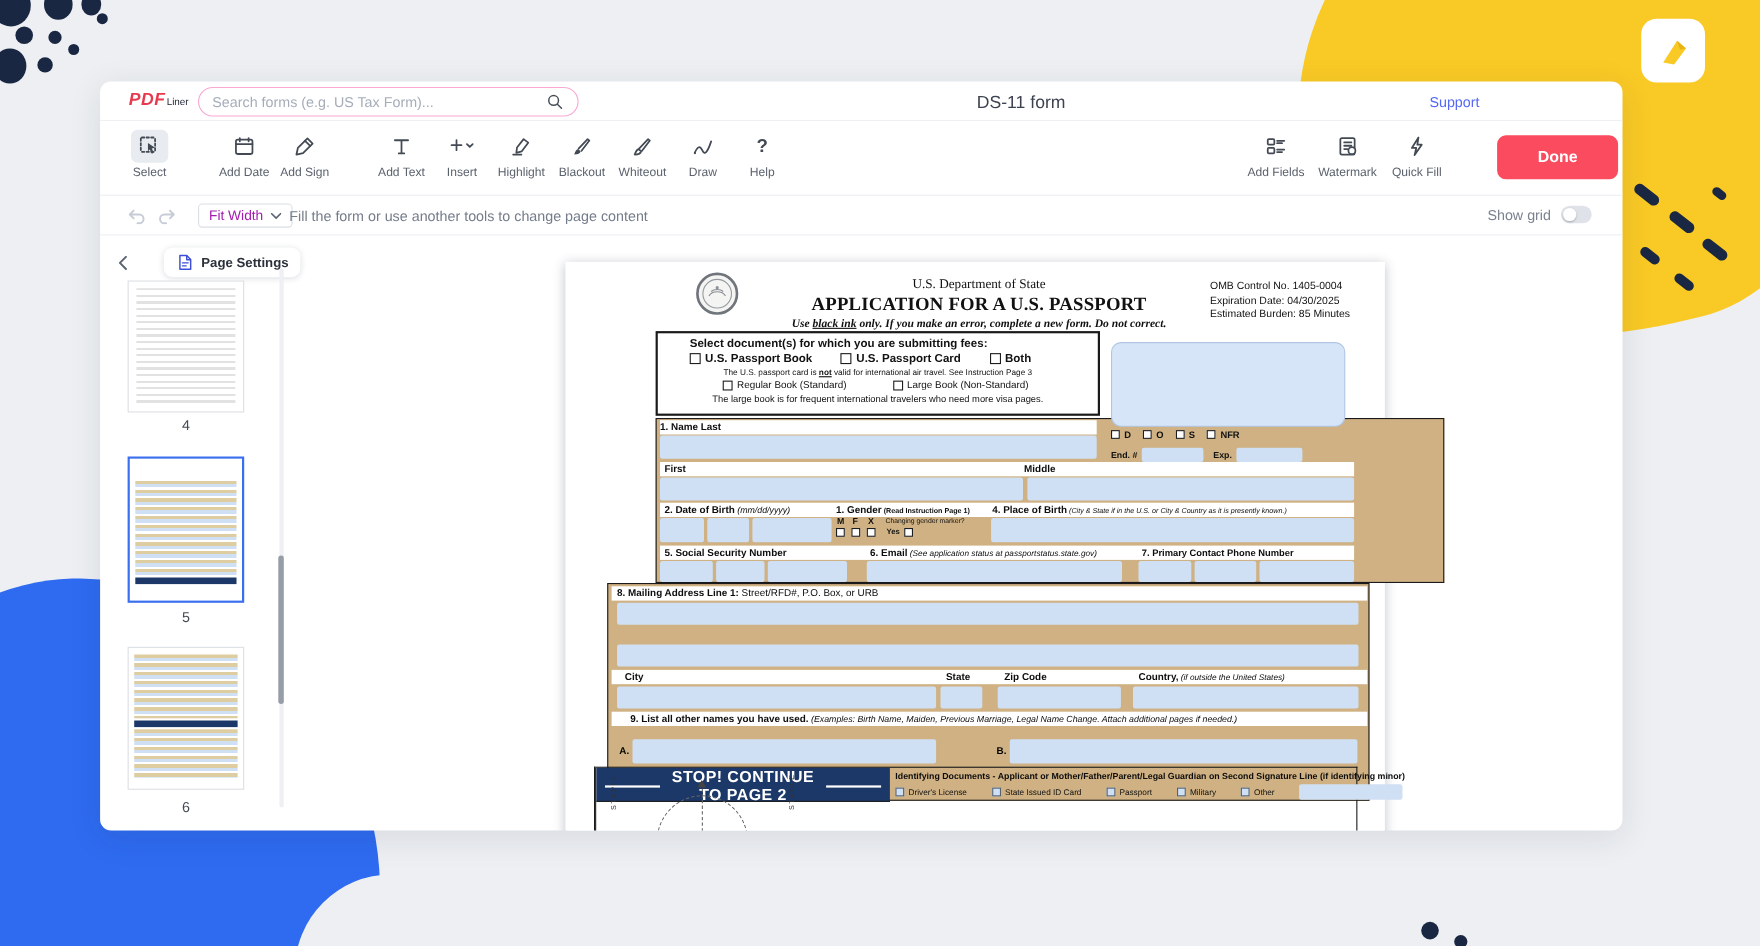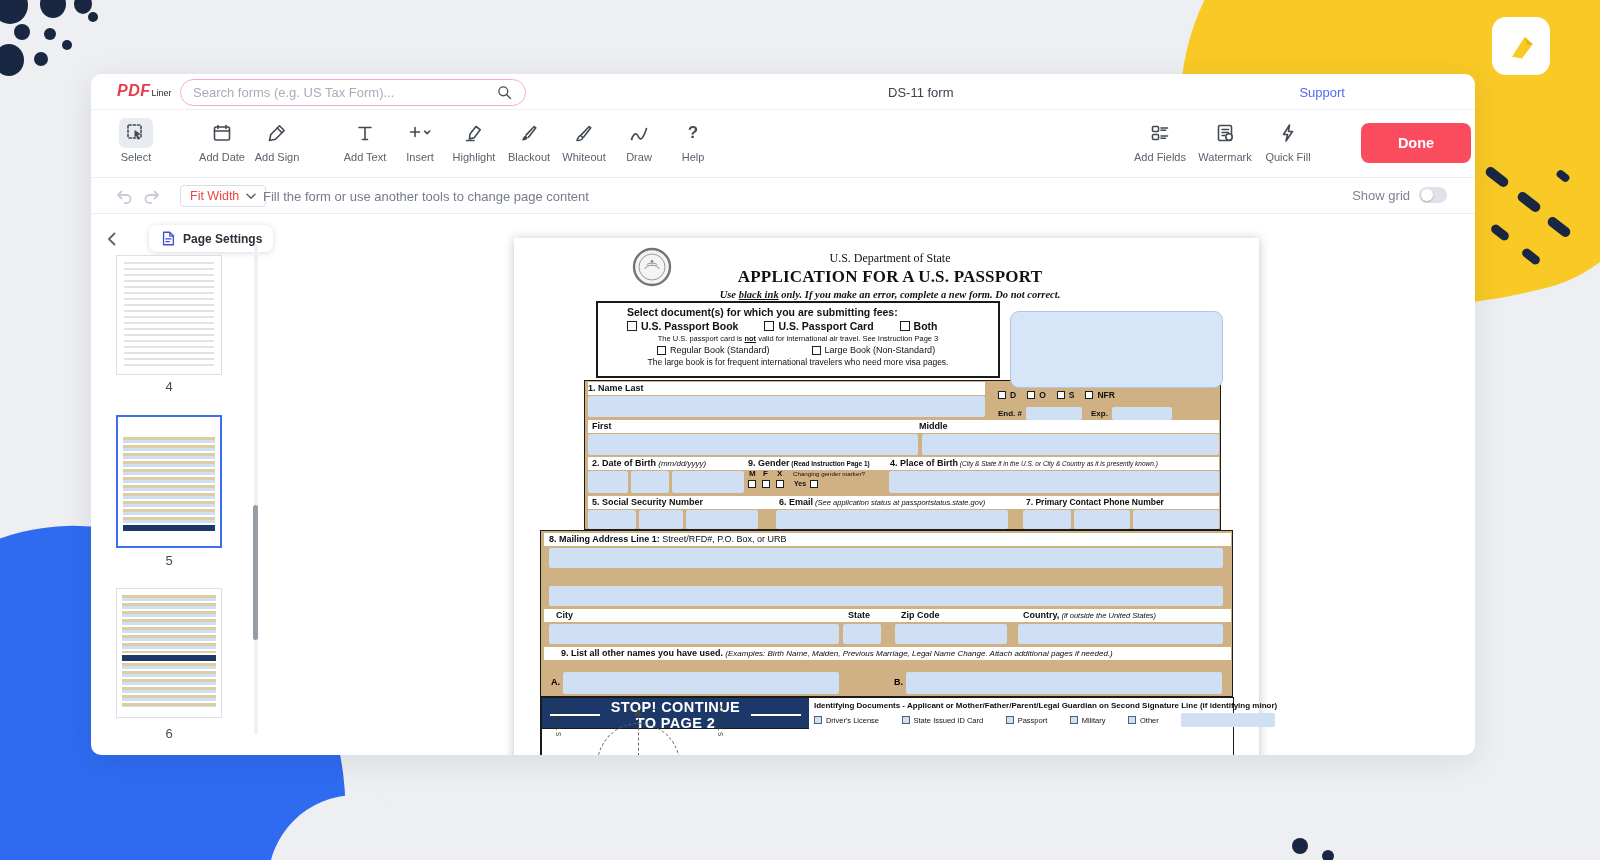--- a/index.html
+++ b/index.html
@@ -18,38 +18,38 @@
   .card {position:absolute;left:91px;top:74px;width:1384px;height:681px;background:#fff;border-radius:10px;box-shadow:0 6px 30px rgba(30,40,70,.10);overflow:hidden}
 
   
   .hdr {position:absolute;left:0;top:0;width:100%;height:36px;border-bottom:1px solid #eef0f3}
   .logo {position:absolute;left:26px;top:8px;display:flex;align-items:baseline;cursor:default}
   .lg1 {color:#e83a4e;font-weight:bold;font-size:16px;letter-spacing:.5px;font-style:italic}
   .lg2 {color:#1d2330;font-weight:normal;font-size:9px;margin-left:1px}
   .searchbox {position:absolute;left:89px;top:5px;width:346px;height:27px;border:1px solid #f9a8d4;border-radius:14px;background:#fff;display:flex;align-items:center;padding:0 12px}
   .searchbox input {border:none;outline:none;flex:1;font-size:13px;color:#3a4049;font-family:"Liberation Sans",sans-serif}
   .searchbox input::placeholder {color:#a6adb9}
-  .doc-title {position:absolute;left:797px;top:11px;font-size:13px;color:#3c4250}
+  .doc-title {position:absolute;left:797px;top:11px;font-size:16px;color:#3c4250}
   .support {position:absolute;right:130px;top:11px;font-size:13px;color:#5468f5;cursor:pointer}
 
   
   .toolbar {position:absolute;left:0;top:36px;width:100%;height:68px;border-bottom:1px solid #eceef1}
   .tb-item {position:absolute;top:8px;width:70px;text-align:center;cursor:pointer}
   .tb-ic {height:30px;display:flex;align-items:center;justify-content:center}
   .tb-ic.active {background:#e8ebf0;border-radius:6px;width:34px;margin:0 auto}
   .tb-lb {font-size:11px;color:#5b626d;margin-top:3px;white-space:nowrap}
   .tb-ic svg {stroke:#434a54;fill:none;stroke-width:1.6;stroke-linecap:round;stroke-linejoin:round}
   .help-glyph {font-size:17px;font-weight:bold;color:#434a54}
   .done-btn {position:absolute;left:1270px;top:13px;width:110px;height:40px;background:#fb4b5f;border-radius:8px;color:#fff;font-size:14.5px;font-weight:bold;display:flex;align-items:center;justify-content:center;cursor:pointer}
 
   
   .subbar {position:absolute;left:0;top:104px;width:100%;height:36px;border-bottom:1px solid #eceef1}
   .undo {position:absolute;left:24px;top:10px;cursor:pointer}
   .redo {position:absolute;left:52px;top:10px;cursor:pointer}
-  .zoom-dd {position:absolute;left:89px;top:7px;height:22px;border:1px solid #dadfe5;border-radius:4px;display:flex;align-items:center;gap:7px;padding:0 9px;font-size:12.5px;color:#ef4444;cursor:pointer}
+  .zoom-dd {position:absolute;left:89px;top:7px;height:22px;border:1px solid #dadfe5;border-radius:4px;display:flex;align-items:center;gap:7px;padding:0 9px;font-size:12.5px;color:#a21caf;cursor:pointer}
   .hint {position:absolute;left:172px;top:11px;font-size:13px;color:#747c8a}
   .gridwrap {position:absolute;right:28px;top:9px;display:flex;align-items:center;gap:9px}
   .gridlbl {font-size:13px;color:#7b8290}
   .tog {width:28px;height:16px;border-radius:9px;background:#dfe3e9;position:relative;cursor:pointer}
   .tog-knob {position:absolute;left:2px;top:2px;width:12px;height:12px;border-radius:50%;background:#fff;box-shadow:0 1px 2px rgba(0,0,0,.25)}
 
   
   .collapse {position:absolute;left:16px;top:158px;cursor:pointer}
   .pset {position:absolute;left:58px;top:151px;height:27px;display:flex;align-items:center;gap:7px;padding:0 11px;border-radius:8px;background:#fff;box-shadow:0 1px 6px rgba(25,35,65,.16);cursor:pointer}
   .pset span {font-size:12px;color:#2b303b;font-weight:bold}
@@ -86,22 +86,22 @@
   .cbs {width:8px;height:8px;border-width:1.2px}
   .cbb {background:#cfe0f4;border:1px solid #55616f}
 
   .photo-field {left:496px;top:73px;width:213px;height:77px;background:#d7e5f8;border:1px solid #b0c6e2;border-radius:9px;z-index:5}
 
   .f {position:absolute;background:#cfe0f4;border-radius:2px}
   .tan {background:#cfb183;border:1.5px solid #1a1a1a}
   .ws {position:absolute;background:#fff;font-size:9px;color:#0d0d0d;white-space:nowrap;line-height:13px;height:13px;overflow:visible}
   .ws b {font-weight:bold}
   .ws i {}
-  .secA {left:70px;top:142px;width:637px;height:150px}
-  .secB {left:26px;top:292px;width:693px;height:167px}
+  .secA {left:82px;top:142px;width:717px;height:150px}
+  .secB {left:38px;top:292px;width:693px;height:198px}
 
   .dos {position:absolute;left:413px;top:9px;display:flex;align-items:center;font-size:8.5px;font-weight:bold;color:#111}
   .dos .g {margin-right:11px;display:flex;align-items:center}
   .endexp {position:absolute;left:413px;top:26px;display:flex;align-items:center;font-size:8px;font-weight:bold;color:#111}
   .mini-f {background:#cfe0f4;border-radius:2px;display:inline-block;height:13px}
 
   .gender {position:absolute;left:162px;top:88px;width:138px;height:24px;font-size:8px;color:#111}
   .gender .ltr {position:absolute;top:0;font-weight:bold}
   .gender .note {position:absolute;left:46px;top:1px;font-size:6.2px}
   .gender .cbx {position:absolute;top:11px}
@@ -365,20 +365,25 @@
           <circle cx="20" cy="20" r="13" stroke="#969ba2" stroke-width="1" fill="none"></circle>
           <path d="M12.5 22 c3-5 12-5 15 0 M14.5 18 c2.5-2.5 8.5-2.5 11 0" stroke="#8a8f96" stroke-width="1" fill="none"></path>
           <circle cx="20" cy="14.5" r="1.4" fill="#8a8f96"></circle>
         </svg>
       </div>
       <div class="abs form-head">
         <div class="fh1">U.S. Department of State</div>
         <div class="fh2">APPLICATION FOR A U.S. PASSPORT</div>
         <div class="fh3"><span>Use </span><u>black ink</u><span> only. If you make an error, complete a new form. Do not correct.</span></div>
       </div>
+      <div class="abs omb">
+        <div>OMB Control No. 1405-0004</div>
+        <div>Expiration Date: 04/30/2025</div>
+        <div>Estimated Burden: 85 Minutes</div>
+      </div>
 
       <div class="abs fees">
         <div class="fees-title">Select document(s) for which you are submitting fees:</div>
         <div class="fees-row1">
           <span class="opt">
               <span class="cb"></span>
               <span>U.S. Passport Book</span>
             </span>
           <span class="opt">
               <span class="cb"></span>
@@ -436,21 +441,21 @@
 
         <div class="ws" style="left:3px;top:39px;width:631px">
           <b style="position:absolute;left:4px">First</b>
           <b style="position:absolute;left:331px">Middle</b>
         </div>
         <div class="f" style="left:3px;top:53px;width:330px;height:21px"></div>
         <div class="f" style="left:337px;top:53px;width:297px;height:21px"></div>
 
         <div class="ws" style="left:3px;top:76px;width:631px">
           <span style="position:absolute;left:4px"><b>2.  Date of Birth</b><i style="font-size:8px"> (mm/dd/yyyy)</i></span>
-          <span style="position:absolute;left:160px"><b>9.  Gender</b><b style="font-size:6.5px"> (Read Instruction Page 1)</b></span>
+          <span style="position:absolute;left:160px"><b>1.  Gender</b><b style="font-size:6.5px"> (Read Instruction Page 1)</b></span>
           <span style="position:absolute;left:302px"><b>4.  Place of Birth</b><i style="font-size:6.5px"> (City &amp; State if in the U.S. or City &amp; Country as it is presently known.)</i></span>
         </div>
         <div class="f" style="left:3px;top:90px;width:40px;height:22px"></div>
         <div class="f" style="left:46px;top:90px;width:38px;height:22px"></div>
         <div class="f" style="left:87px;top:90px;width:72px;height:22px"></div>
 
         <div class="gender">
           <span class="ltr" style="left:2px">M</span>
           <span class="ltr" style="left:16px">F</span>
           <span class="ltr" style="left:30px">X</span>

